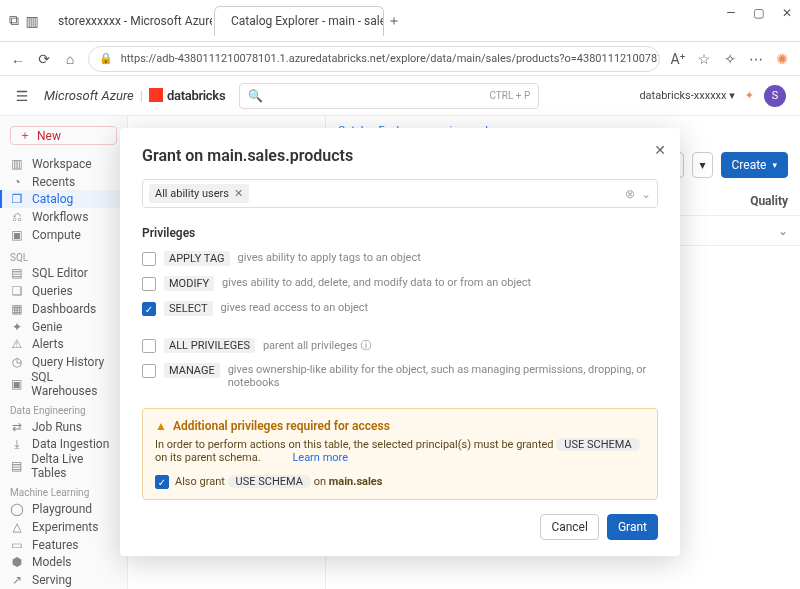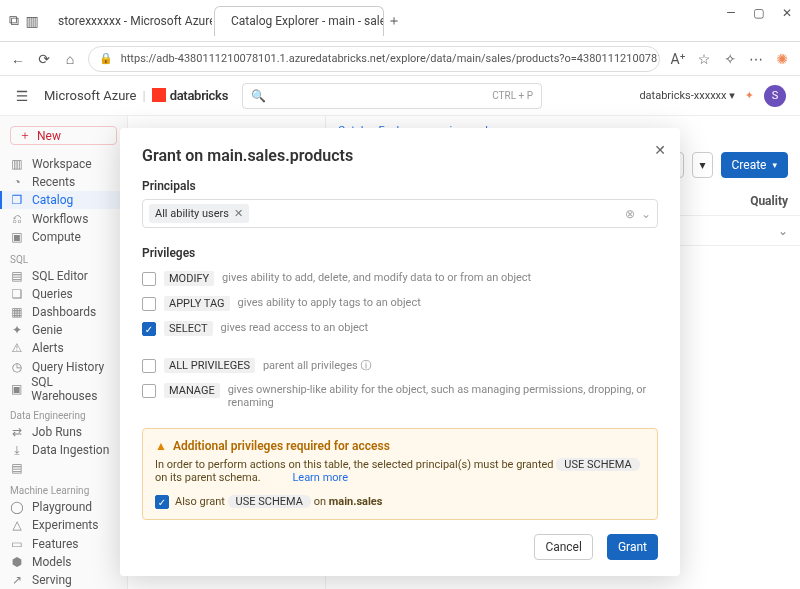--- a/index.html
+++ b/index.html
@@ -12,21 +12,21 @@
   .tab.active { background:#fff; border:1px solid #ccc; border-bottom:none;}
   .tab .fav { width:14px; height:14px; background:#0078d4; border-radius:2px;}
   .tab .fav.db { background:#ff3621;}
   .browser-addr { height:34px; display:flex; align-items:center; gap:10px; padding:0 10px; border-bottom:1px solid #e5e5e5;}
   .addr-icon { width:16px; color:#555; text-align:center; font-size:14px;}
   .addr-bar { flex:1; display:flex; align-items:center; height:26px; border:1px solid #ddd; border-radius:14px; padding:0 10px; gap:8px; font-size:11px; color:#555; overflow:hidden; white-space:nowrap;}
   
   .app { position:absolute; top:76px; left:0; right:0; bottom:0; display:flex; flex-direction:column;}
   .app-header { height:40px; display:flex; align-items:center; padding:0 14px; gap:14px; border-bottom:1px solid #eee;}
   .brand { display:flex; align-items:center; gap:6px; font-size:13px; color:#333;}
-  .brand .az { color:#444;}
+  .brand .az { color:#444;font-style:italic;}
   .brand .db { font-weight:600; letter-spacing:-.3px;text-align:right;}
   .brand .db::before{content:""; display:inline-block; width:14px;height:14px;background:#ff3621;margin-right:4px; vertical-align:-2px;}
   .search { width:300px; height:26px; border:1px solid #ddd; border-radius:4px; display:flex; align-items:center; padding:0 8px; color:#888; gap:8px;}
   .search .kbd { margin-left:auto; font-size:10px; color:#999;}
   .hdr-right { margin-left:auto; display:flex; align-items:center; gap:10px; font-size:11px; color:#444;}
   .avatar { width:22px; height:22px; border-radius:50%; background:#6b4fbb; color:#fff; display:flex; align-items:center; justify-content:center; font-size:11px;}
   .body { flex:1; display:flex; overflow:hidden;}
   
   .sidebar { width:128px; border-right:1px solid #eee; background:#fafafa; display:flex; flex-direction:column; font-size:12px; color:#444; overflow:hidden;}
   .new-btn { margin:10px; height:26px; border:1px solid #f3c7c7; color:#c23; border-radius:4px; display:flex; align-items:center; padding:0 8px; gap:6px;}
@@ -72,21 +72,21 @@
   .cb.checked{background:#1866c0;border-color:#1866c0;}
   .tag{background:#f0f0f0;border-radius:2px;padding:1px 5px;font-size:11px;color:#333;}
   .desc{color:#888;font-size:11px;}
   .gap{height:12px;}
   .alert{margin-top:14px;border:1px solid #f2d49a;background:#fff8ec;border-radius:4px;padding:10px 12px;font-size:11px;color:#5c4a1f;}
   .alert .atitle{display:flex;align-items:center;gap:6px;color:#b06a00;font-weight:600;margin-bottom:5px;font-size:12px;}
   .alert .warn{color:#e08600;}
   .alert .inline-tag{background:#eee;padding:0 8px;border-radius:6px;color:#333;}
   .alert a{color:#1f6feb;text-decoration:none;margin-left:29px;}
   .alert .also{margin-top:10px;display:flex;align-items:center;gap:6px;}
-  .modal-actions{display:flex;justify-content:flex-end;gap:14px;margin-top:14px;}
+  .modal-actions{display:flex;justify-content:flex-end;gap:8px;margin-top:14px;}
 </style>
 </head>
 <body>
 
 <div class="browser-top">
   <span class="addr-icon">⧉</span>
   <span class="addr-icon">▥</span>
   <div class="tab">
     <span class="fav"></span>
     <span>storexxxxxx - Microsoft Azure</span>
@@ -200,20 +200,21 @@
       <div class="sb-item">
           <span class="sb-icon">⇄</span>
           <span>Job Runs</span>
         </div>
       <div class="sb-item">
           <span class="sb-icon">⤓</span>
           <span>Data Ingestion</span>
         </div>
       <div class="sb-item">
           <span class="sb-icon">▤</span>
+          <span>Delta Live Tables</span>
         </div>
       <div class="sb-section">Machine Learning</div>
       <div class="sb-item">
           <span class="sb-icon">◯</span>
           <span>Playground</span>
         </div>
       <div class="sb-item">
           <span class="sb-icon">△</span>
           <span>Experiments</span>
         </div>
@@ -283,59 +284,58 @@
         </div>
     </div>
   </div>
 </div>
 
 <div class="overlay"></div>
 <div class="modal">
   <span class="close">✕</span>
   <h2>Grant on main.sales.products</h2>
 
-  <div class="m-label">Principals</div>
   <div class="principal-box">
     <span class="chip">
       <span>All ability users</span>
       <span class="x">✕</span>
     </span>
     <span class="tools">
         <span>⊗</span>
         <span>⌄</span>
       </span>
   </div>
 
   <div class="m-label">Privileges</div>
 
   <div class="priv-row">
     <span class="cb"></span>
+    <span class="tag">APPLY TAG</span>
+    <span class="desc">gives ability to apply tags to an object</span>
+  </div>
+  <div class="priv-row">
+    <span class="cb"></span>
     <span class="tag">MODIFY</span>
     <span class="desc">gives ability to add, delete, and modify data to or from an object</span>
-  </div>
-  <div class="priv-row">
-    <span class="cb"></span>
-    <span class="tag">APPLY TAG</span>
-    <span class="desc">gives ability to apply tags to an object</span>
   </div>
   <div class="priv-row">
     <span class="cb checked">✓</span>
     <span class="tag">SELECT</span>
     <span class="desc">gives read access to an object</span>
   </div>
   <div class="gap"></div>
   <div class="priv-row">
     <span class="cb"></span>
     <span class="tag">ALL PRIVILEGES</span>
     <span class="desc">parent all privileges ⓘ</span>
   </div>
   <div class="priv-row">
     <span class="cb"></span>
     <span class="tag">MANAGE</span>
-    <span class="desc">gives ownership-like ability for the object, such as managing permissions, dropping, or renaming</span>
+    <span class="desc">gives ownership-like ability for the object, such as managing permissions, dropping, or notebooks</span>
   </div>
 
   <div class="alert">
     <div class="atitle">
       <span class="warn">▲</span>
       <span>Additional privileges required for access</span>
     </div>
     <div>
       <span>In order to perform actions on this table, the selected principal(s) must be granted </span>
       <span class="inline-tag">USE SCHEMA</span>

